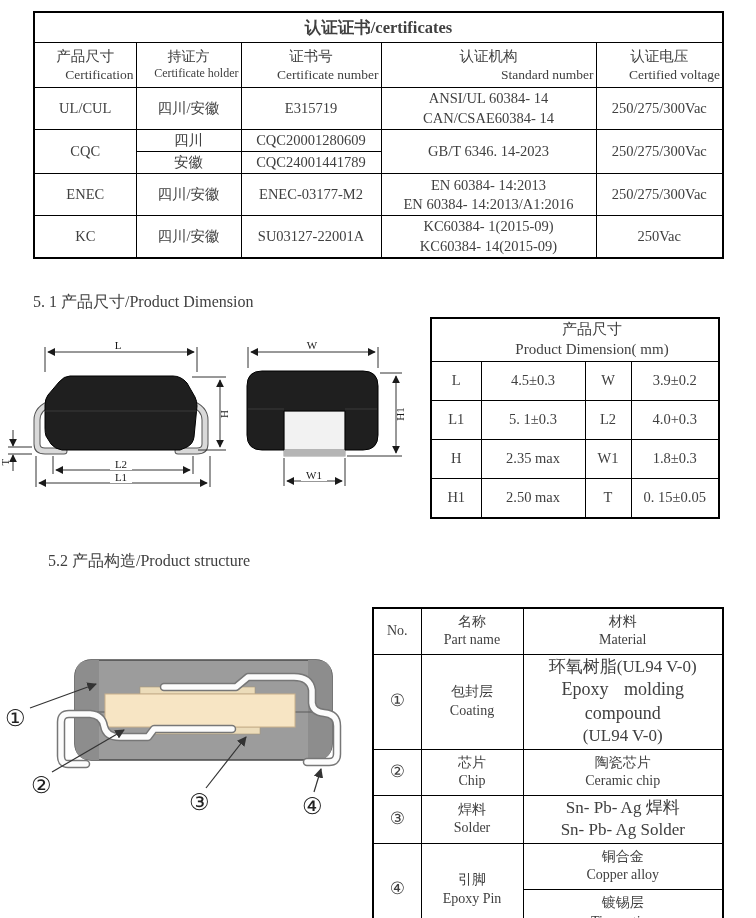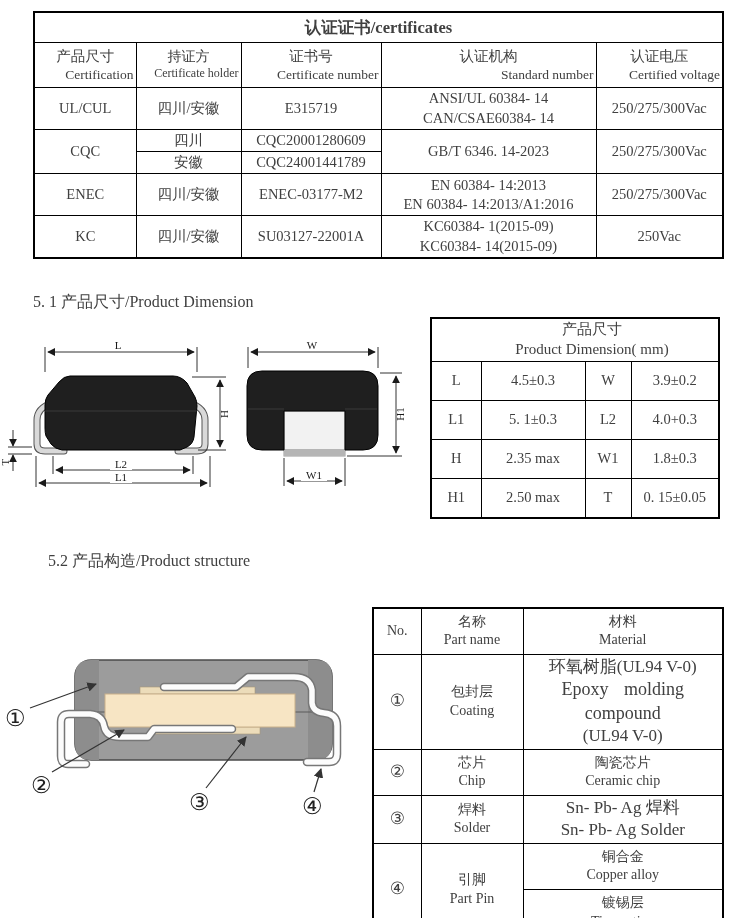--- a/index.html
+++ b/index.html
@@ -346,21 +346,21 @@
       </td>
       <td>
         <div class="mat-small">Sn- Pb- Ag 焊料</div>
         <div class="mat-small">Sn- Pb- Ag  Solder</div>
       </td>
     </tr>
     <tr style="height:46px">
       <td class="no" rowspan="2">④</td>
       <td rowspan="2">
         <div>引脚</div>
-        <div>Part Pin</div>
+        <div>Epoxy Pin</div>
       </td>
       <td>
         <div>铜合金</div>
         <div>Copper alloy</div>
       </td>
     </tr>
     <tr style="height:47px">
       <td>
         <div>镀锡层</div>
         <div>Tin coating</div>

